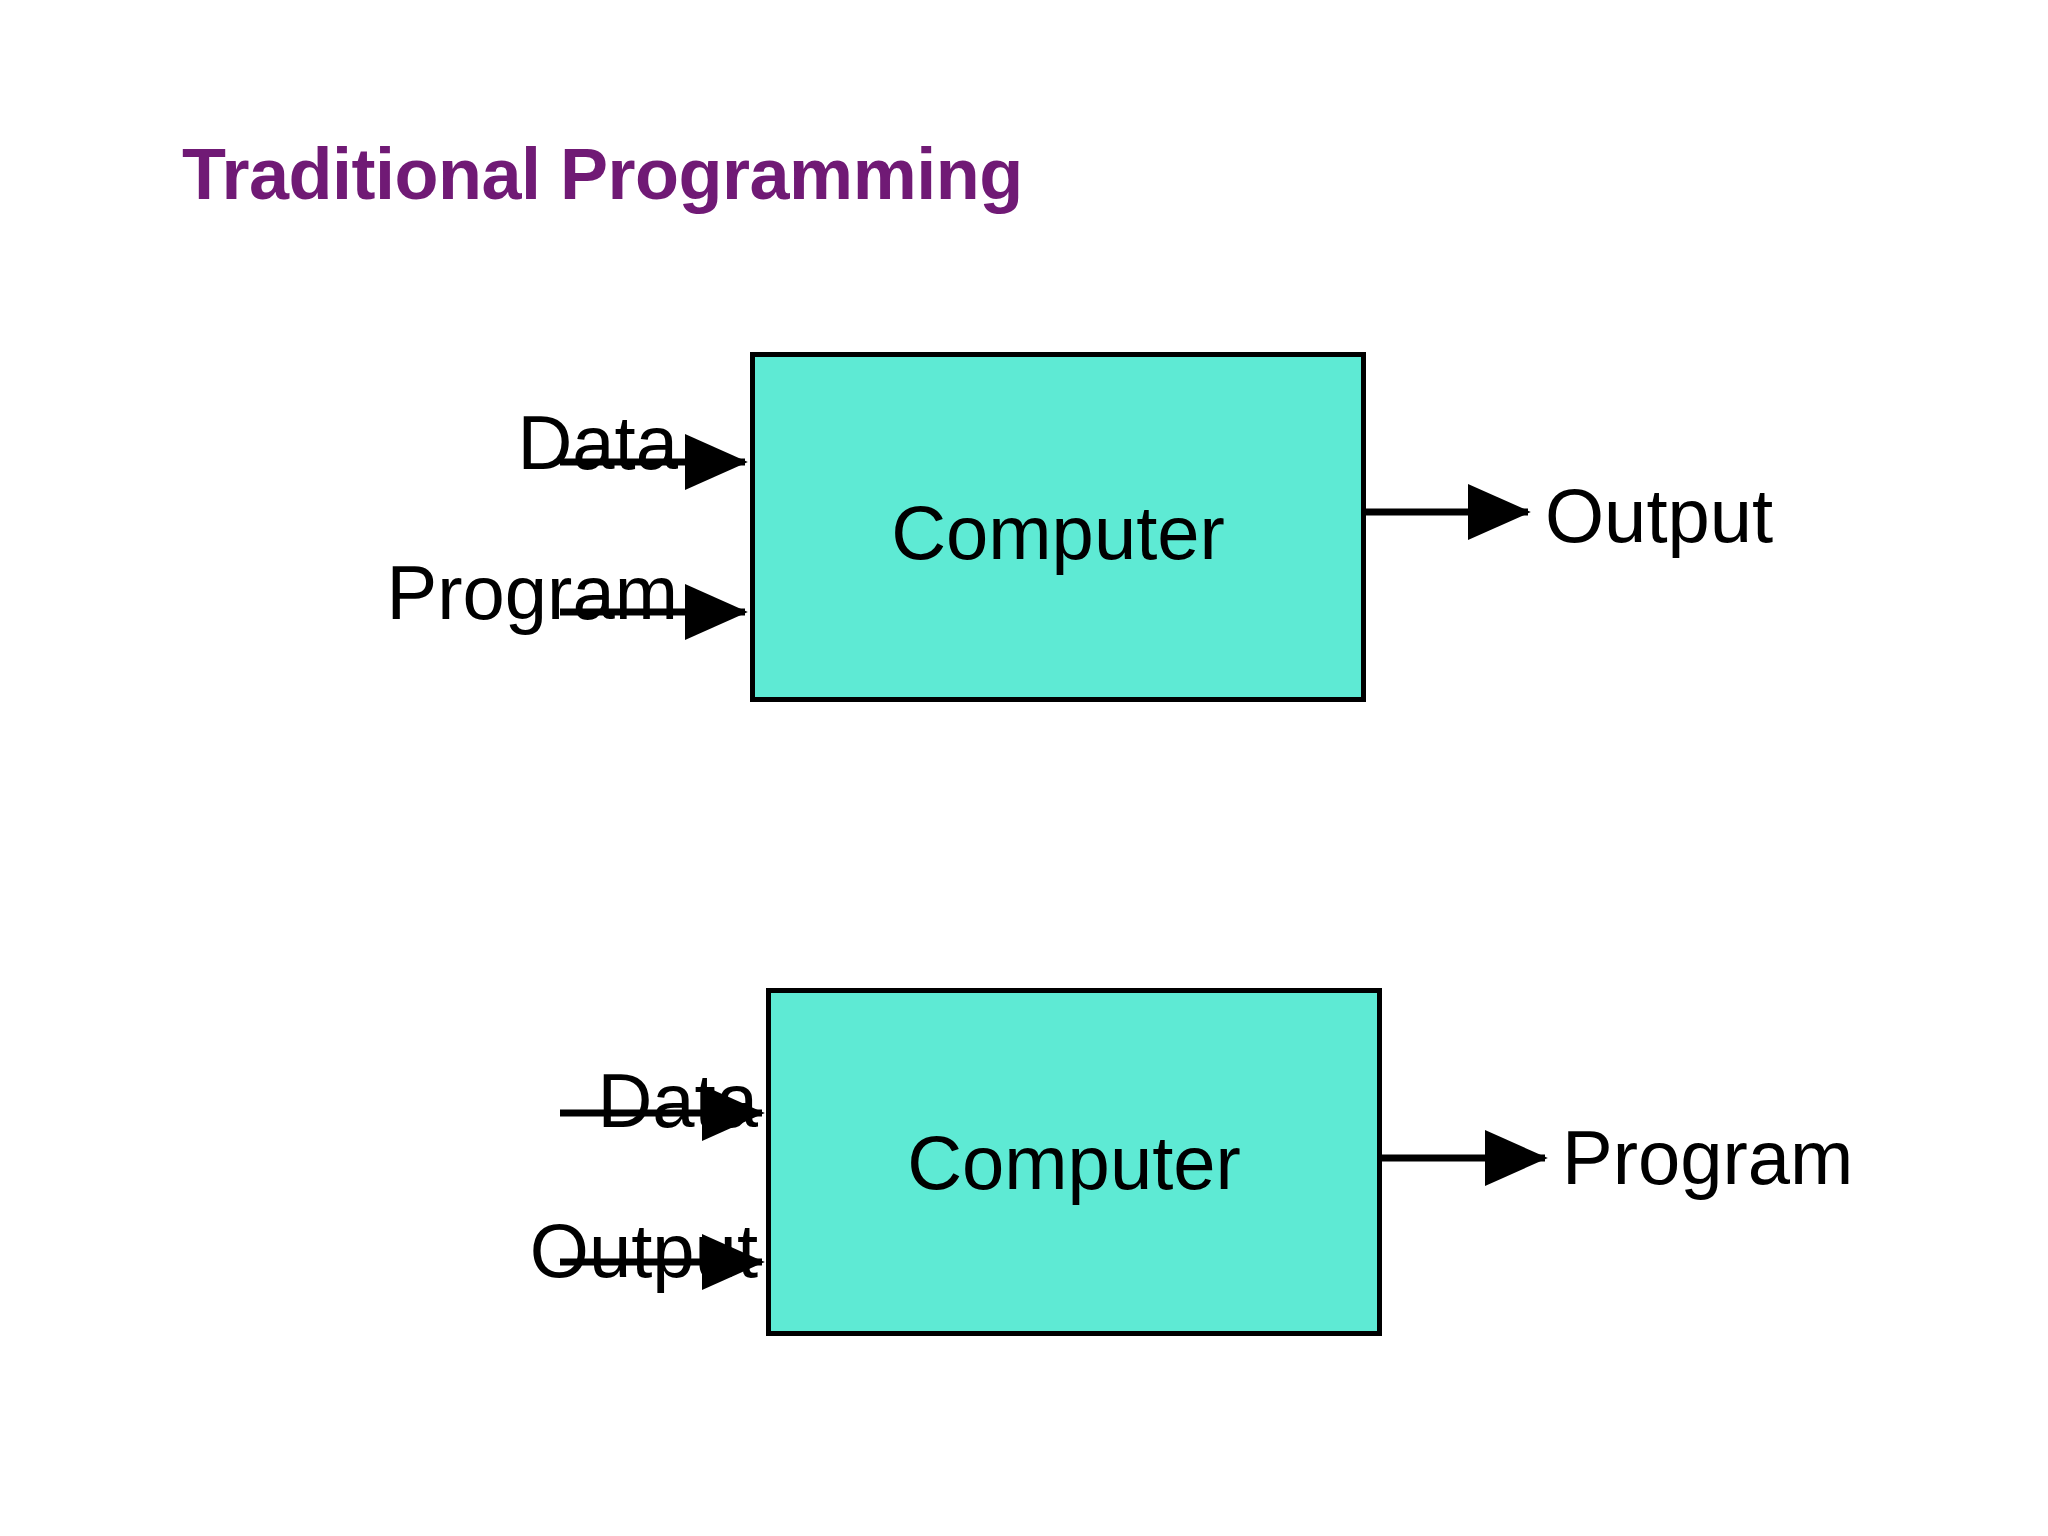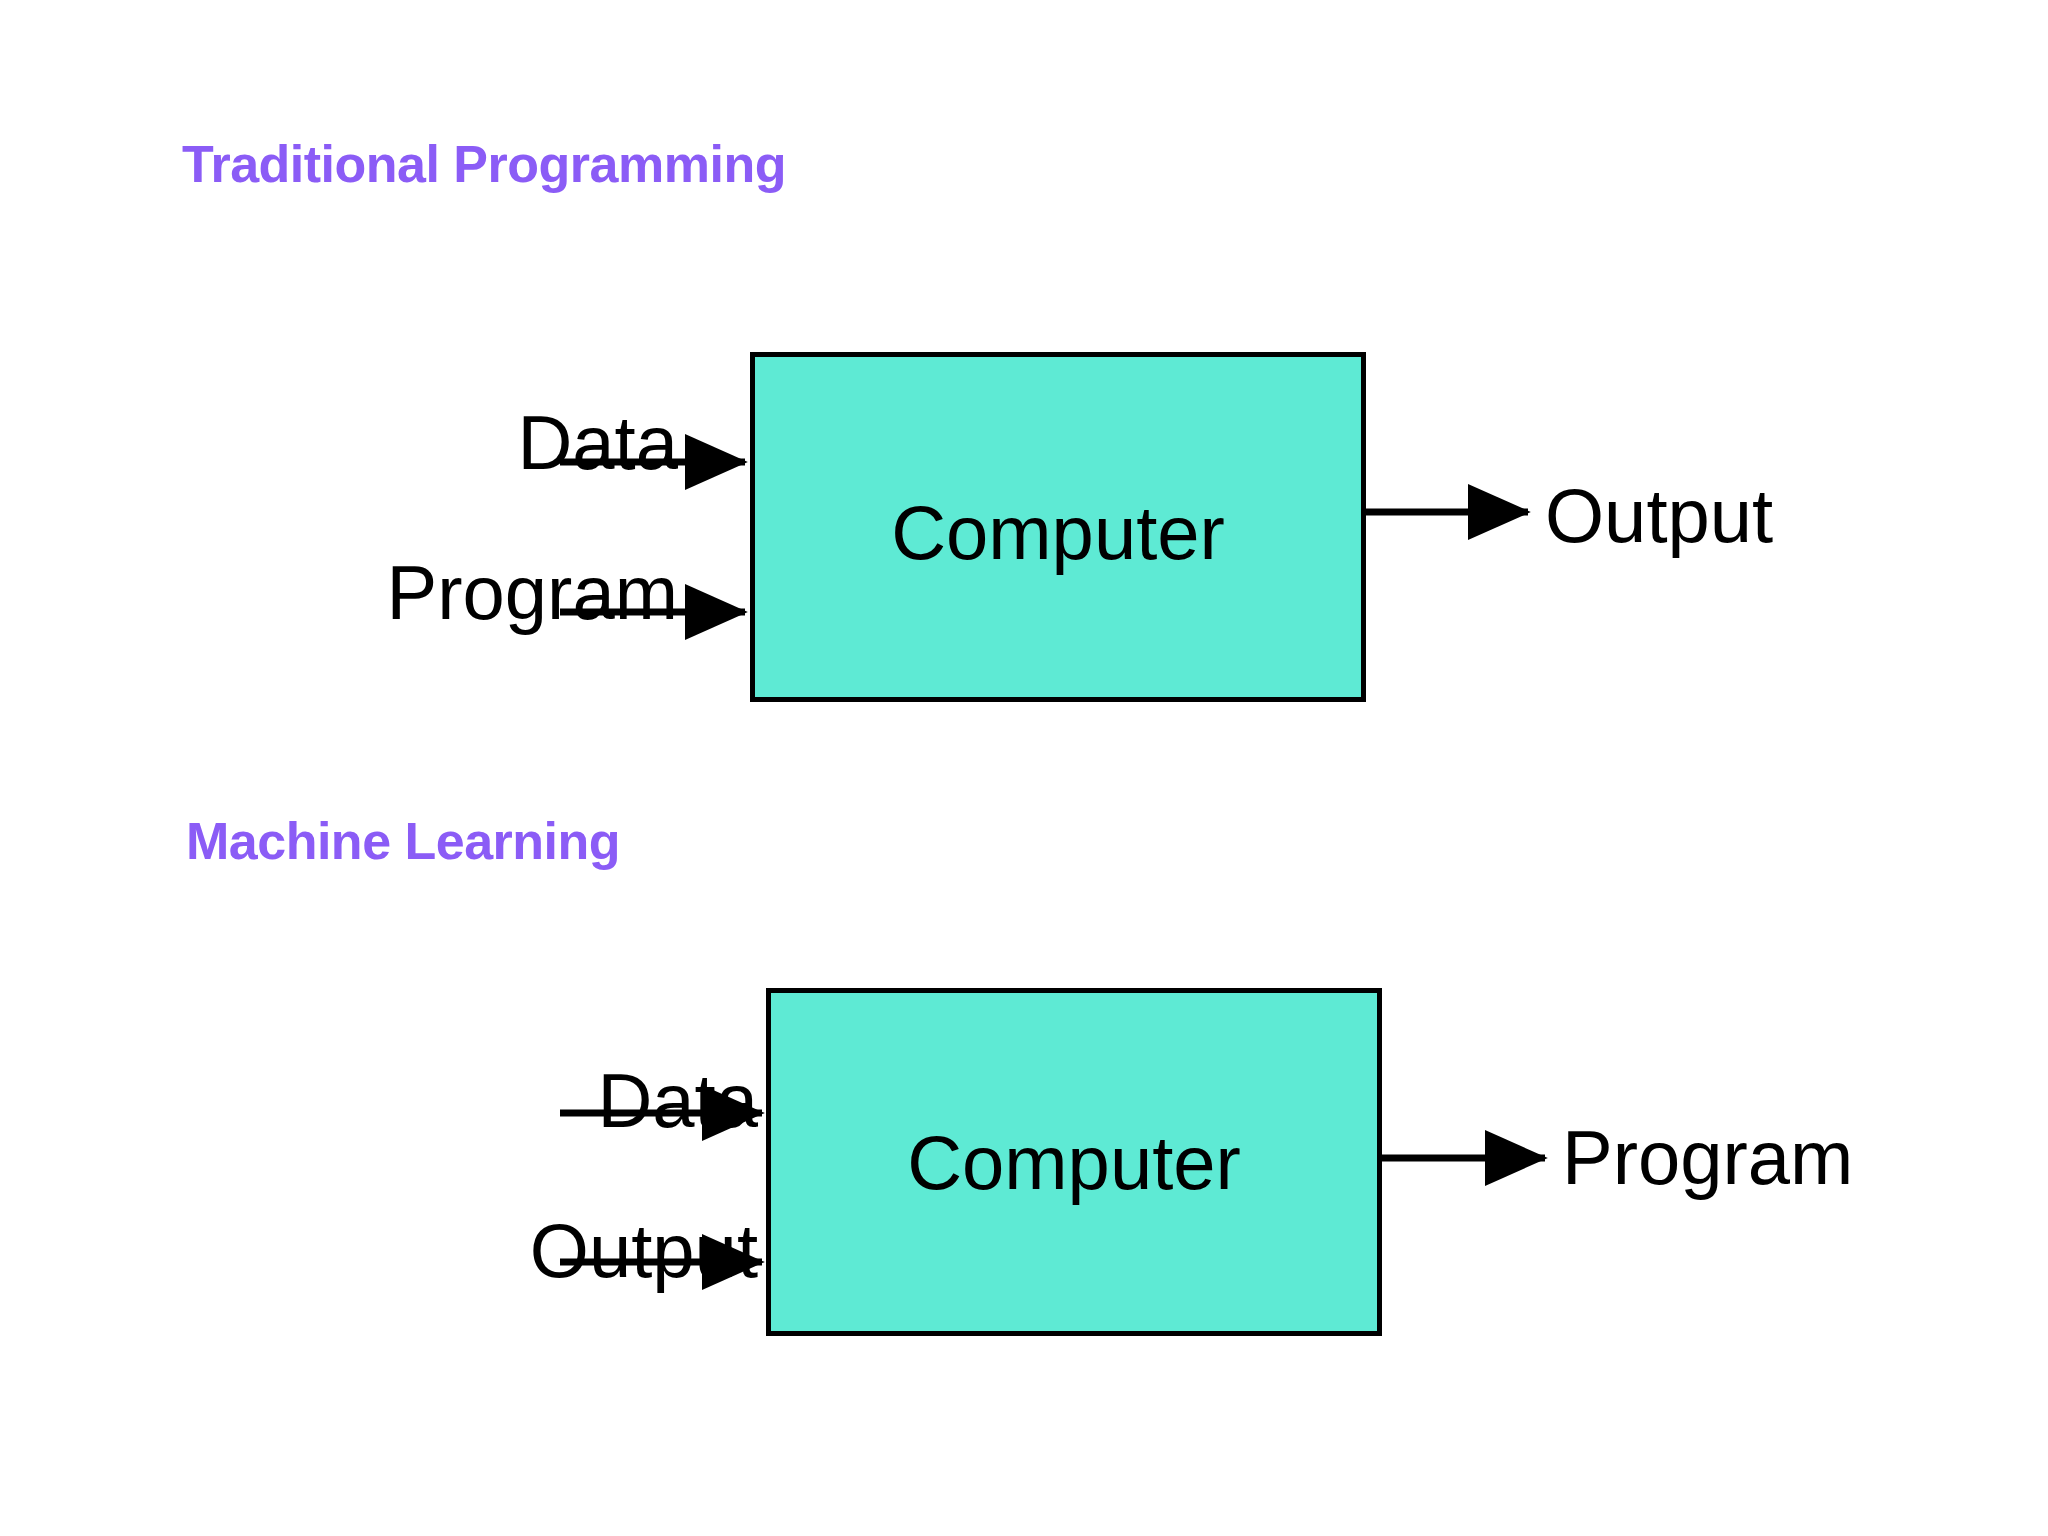--- a/index.html
+++ b/index.html
@@ -20,25 +20,25 @@
     position: absolute;
     inset: 0;
     width: 2048px;
     height: 1536px;
   }
 
   
   .section-title {
     position: absolute;
     font-weight: bold;
-    font-size: 52px;
+    font-size: 72px;
     line-height: 1;
     letter-spacing: -0.5px;
     white-space: nowrap;
-    color: #8b5cf6;
+    color: #701a75;
   }
   #title-traditional { left: 182px; top: 138px; }
   #title-ml          { left: 186px; top: 815px; }
 
   
   .process-box {
     position: absolute;
     background: #5eead4;
     border: 5px solid #000000;
     box-sizing: border-box;
@@ -97,21 +97,20 @@
   <div class="io-label right-align" id="label-t-data">Data</div>
 
   <div class="io-label right-align" id="label-t-program">Program</div>
 
   <div class="process-box" id="box-traditional">
     <div class="box-label">Computer</div>
   </div>
 
   <div class="io-label" id="label-t-output">Output</div>
 
-  <div class="section-title" id="title-ml">Machine Learning</div>
 
   <div class="io-label right-align" id="label-m-data">Data</div>
 
   <div class="io-label right-align" id="label-m-output">Output</div>
 
   <div class="process-box" id="box-ml">
     <div class="box-label">Computer</div>
   </div>
 
   <div class="io-label" id="label-m-program">Program</div>

